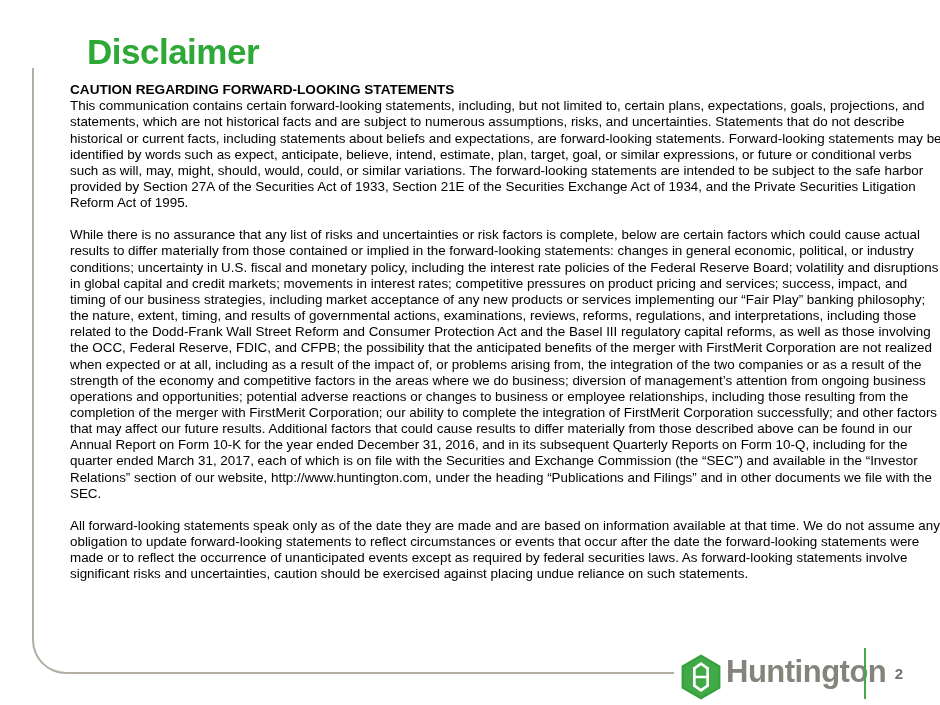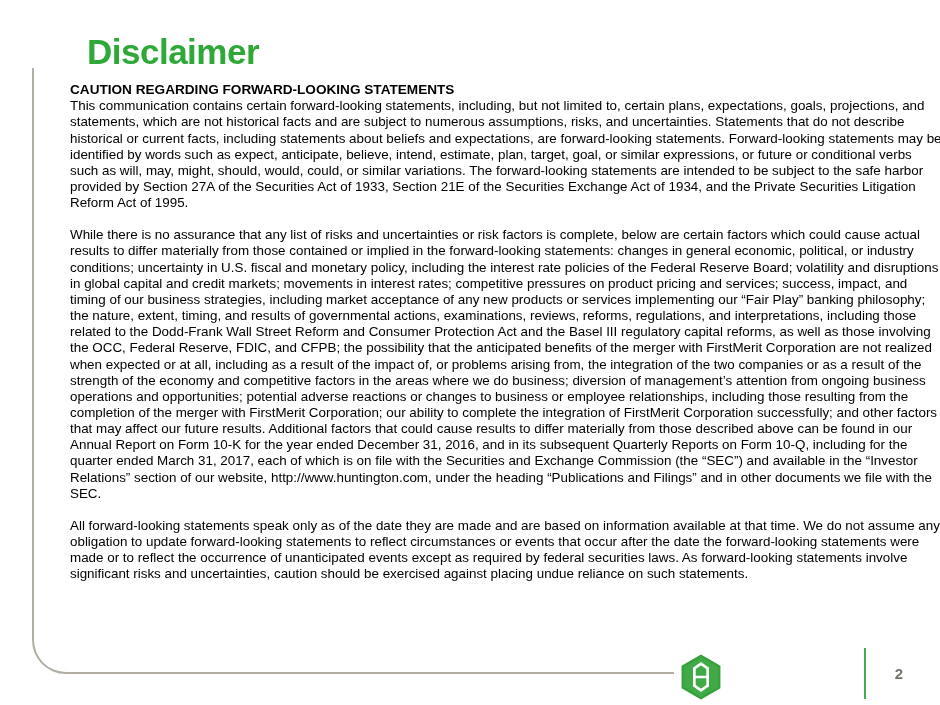--- a/index.html
+++ b/index.html
@@ -113,18 +113,19 @@
     <polygon points="20,3 36.8,12.7 36.8,32.3 20,42 3.2,32.3 3.2,12.7" fill="#3FAA46"></polygon>
     <g stroke="#ffffff" stroke-width="2.6" fill="none" stroke-linecap="round">
       <path d="M13.5 14 L20 9.5 L26.5 14"></path>
       <path d="M13.5 14 L13.5 31"></path>
       <path d="M26.5 14 L26.5 31"></path>
       <path d="M13.5 22.5 L26.5 22.5"></path>
       <path d="M13.5 31 L20 35.5 L26.5 31"></path>
     </g>
   </svg>
 
+  <div id="wordmark">Huntington</div>
 
   <div id="footer-separator"></div>
 
   <div id="page-number">2</div>
 
 </div>
 
 </body></html>

